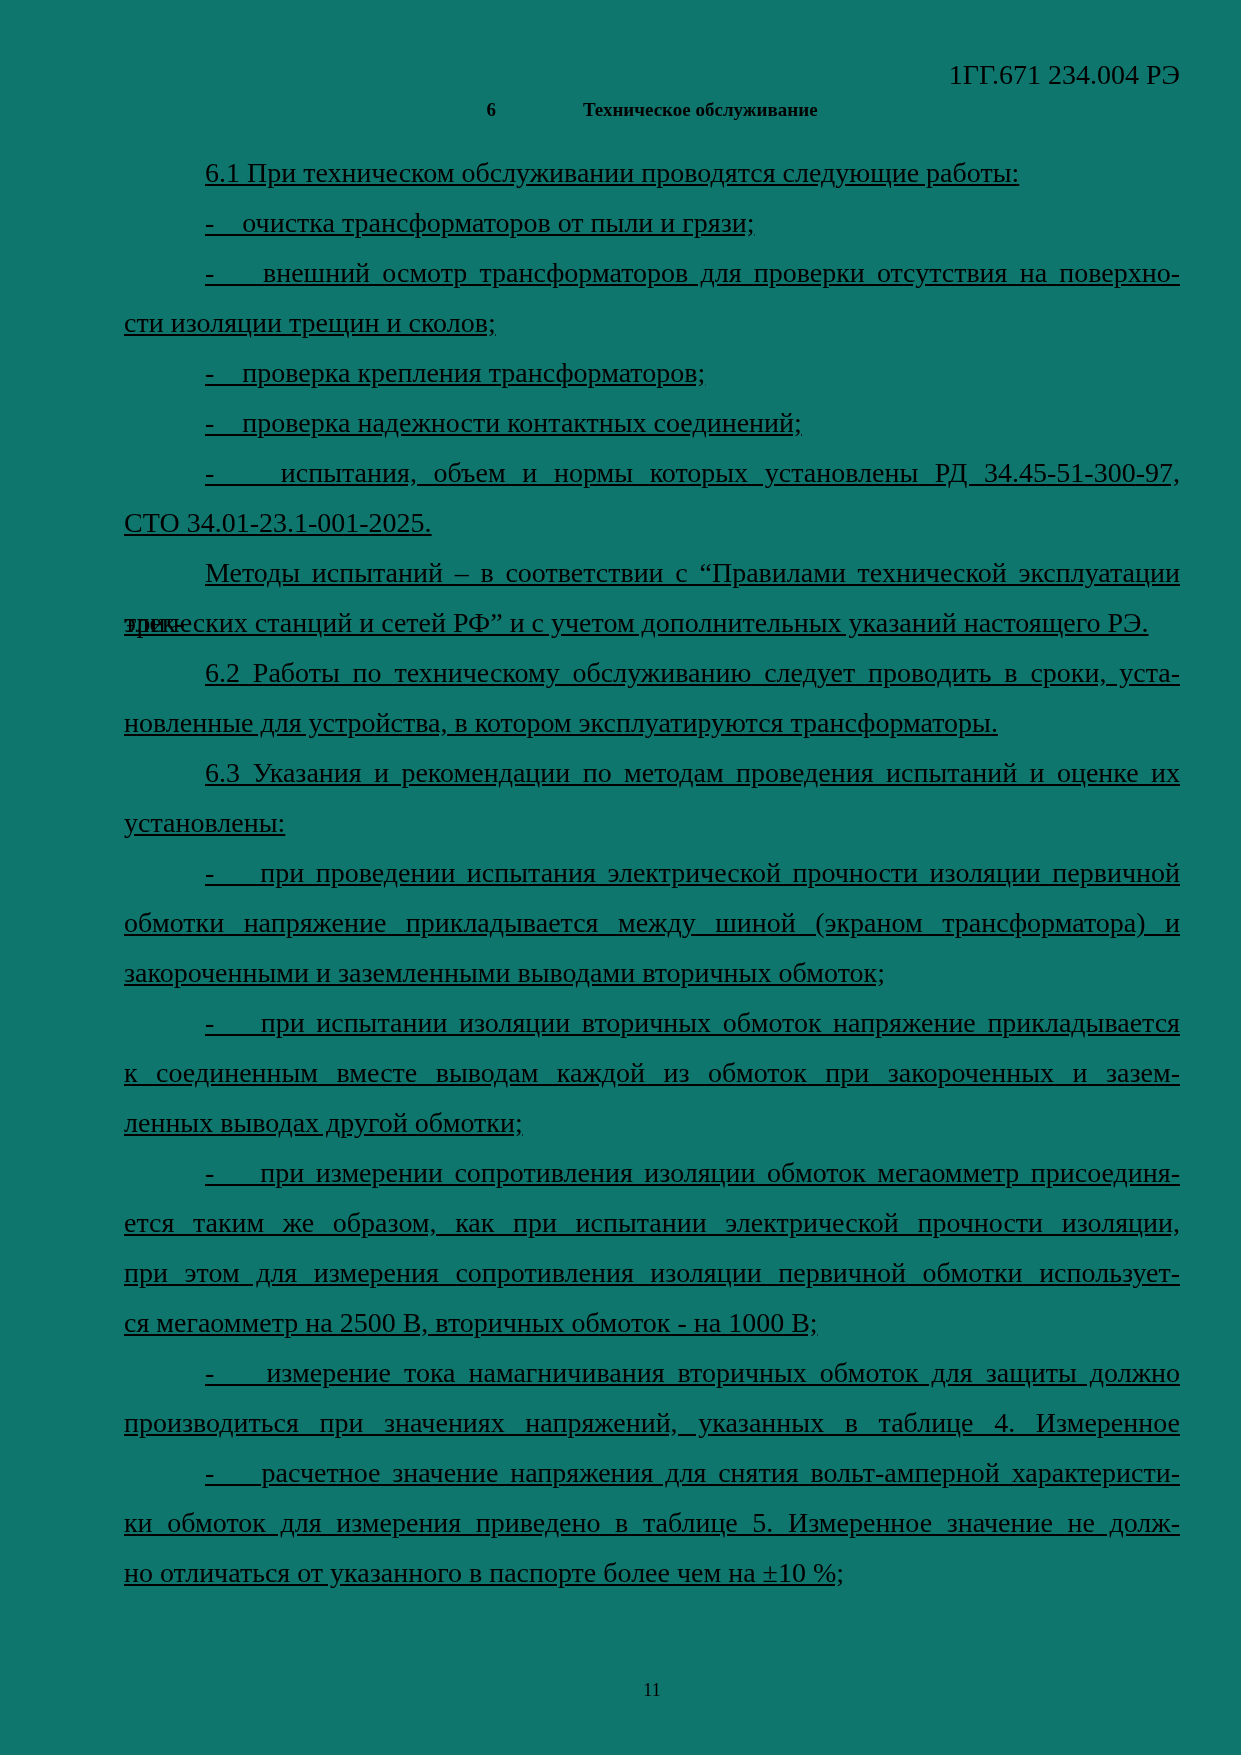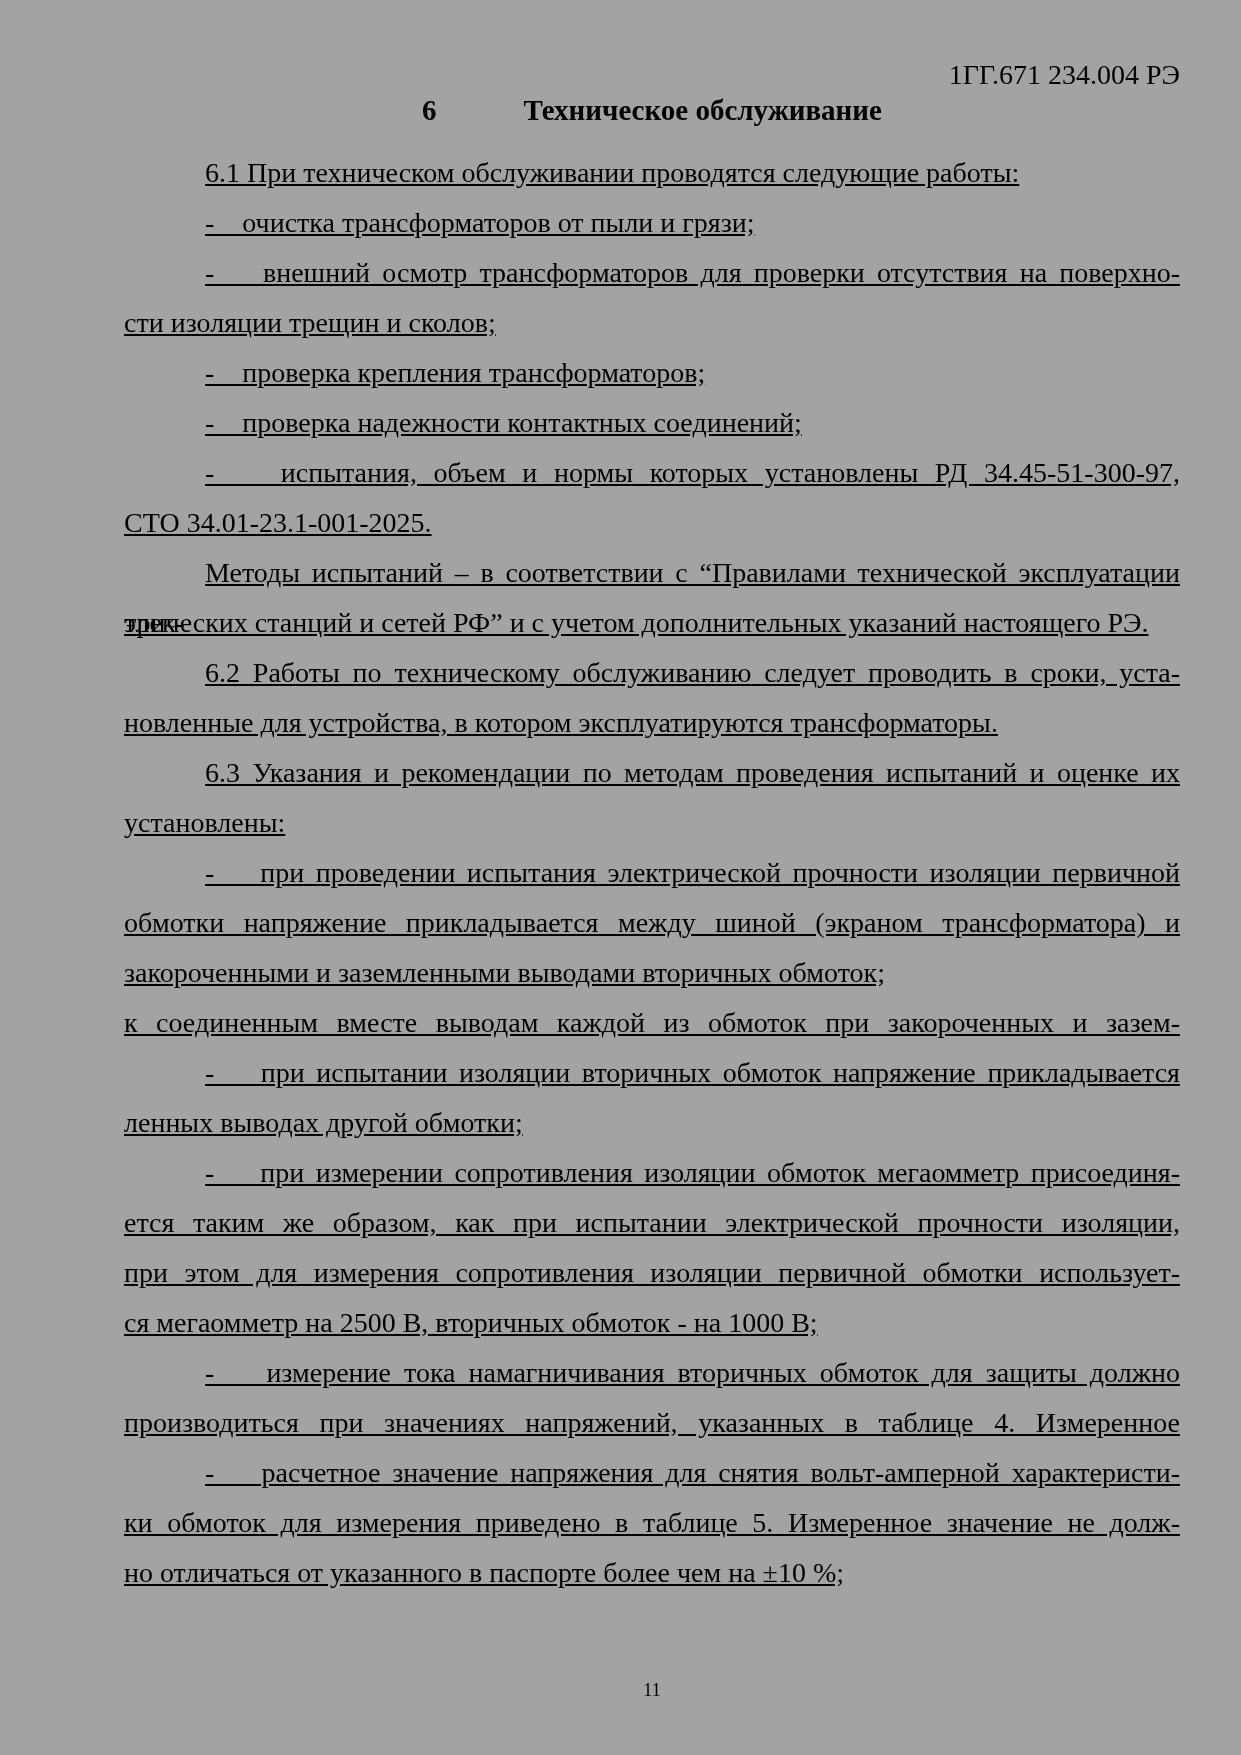--- a/index.html
+++ b/index.html
@@ -1,31 +1,31 @@
 <!DOCTYPE html>
 <html lang="ru"><head>
 <meta charset="utf-8">
 <style>
   html,body{margin:0;padding:0;background:#e8e8e8;}
   .page{
     position:relative;
     width:1241px;height:1755px;
-    background:#a3a3a3;
+    background:#0f766e;
     color:#000000;
     font-family:"Liberation Serif","DejaVu Serif",serif;
     overflow:hidden;
   }
   .hdr{
     position:absolute;top:50px;left:124px;width:1056px;
     font-size:28px;line-height:50px;text-align:right;
     white-space:pre;
   }
   .ttl{
     position:absolute;top:85px;left:124px;width:1056px;
-    font-size:29px;line-height:50px;font-weight:bold;text-align:center;
+    font-size:19px;line-height:50px;font-weight:bold;text-align:center;
   }
   .ttl .num{display:inline-block;margin-right:87px;}
   .bodyblock{
     position:absolute;top:148px;left:124px;width:1056px;
     font-size:28px;
     text-decoration:underline;
   }
   .ln{
     height:50px;line-height:50px;
     text-align:left;
@@ -60,22 +60,22 @@
     <div class="ln">СТО 34.01-23.1-001-2025.</div>
     <div class="ln ind jst">Методы испытаний – в соответствии с “Правилами технической эксплуатации элек-</div>
     <div class="ln">трических станций и сетей РФ” и с учетом дополнительных указаний настоящего РЭ.</div>
     <div class="ln ind jst">6.2 Работы по техническому обслуживанию следует проводить в сроки, уста-</div>
     <div class="ln">новленные для устройства, в котором эксплуатируются трансформаторы.</div>
     <div class="ln ind jst">6.3 Указания и рекомендации по методам проведения испытаний и оценке их</div>
     <div class="ln">установлены:</div>
     <div class="ln ind jst">-&nbsp;&nbsp;&nbsp;&nbsp;при проведении испытания электрической прочности изоляции первичной</div>
     <div class="ln jst">обмотки напряжение прикладывается между шиной (экраном трансформатора) и</div>
     <div class="ln">закороченными и заземленными выводами вторичных обмоток;</div>
+    <div class="ln ind jst">-&nbsp;&nbsp;&nbsp;&nbsp;при испытании изоляции вторичных обмоток напряжение прикладывается</div>
     <div class="ln jst">к соединенным вместе выводам каждой из обмоток при закороченных и зазем-</div>
-    <div class="ln ind jst">-&nbsp;&nbsp;&nbsp;&nbsp;при испытании изоляции вторичных обмоток напряжение прикладывается</div>
     <div class="ln">ленных выводах другой обмотки;</div>
     <div class="ln ind jst">-&nbsp;&nbsp;&nbsp;&nbsp;при измерении сопротивления изоляции обмоток мегаомметр присоединя-</div>
     <div class="ln jst">ется таким же образом, как при испытании электрической прочности изоляции,</div>
     <div class="ln jst">при этом для измерения сопротивления изоляции первичной обмотки использует-</div>
     <div class="ln">ся мегаомметр на 2500 В, вторичных обмоток - на 1000 В;</div>
     <div class="ln ind jst">-&nbsp;&nbsp;&nbsp;&nbsp;измерение тока намагничивания вторичных обмоток для защиты должно</div>
     <div class="ln jst">производиться при значениях напряжений, указанных в таблице 4. Измеренное</div>
     <div class="ln ind jst">-&nbsp;&nbsp;&nbsp;&nbsp;расчетное значение напряжения для снятия вольт-амперной характеристи-</div>
     <div class="ln jst">ки обмоток для измерения приведено в таблице 5. Измеренное значение не долж-</div>
     <div class="ln">но отличаться от указанного в паспорте более чем на ±10 %;</div>

